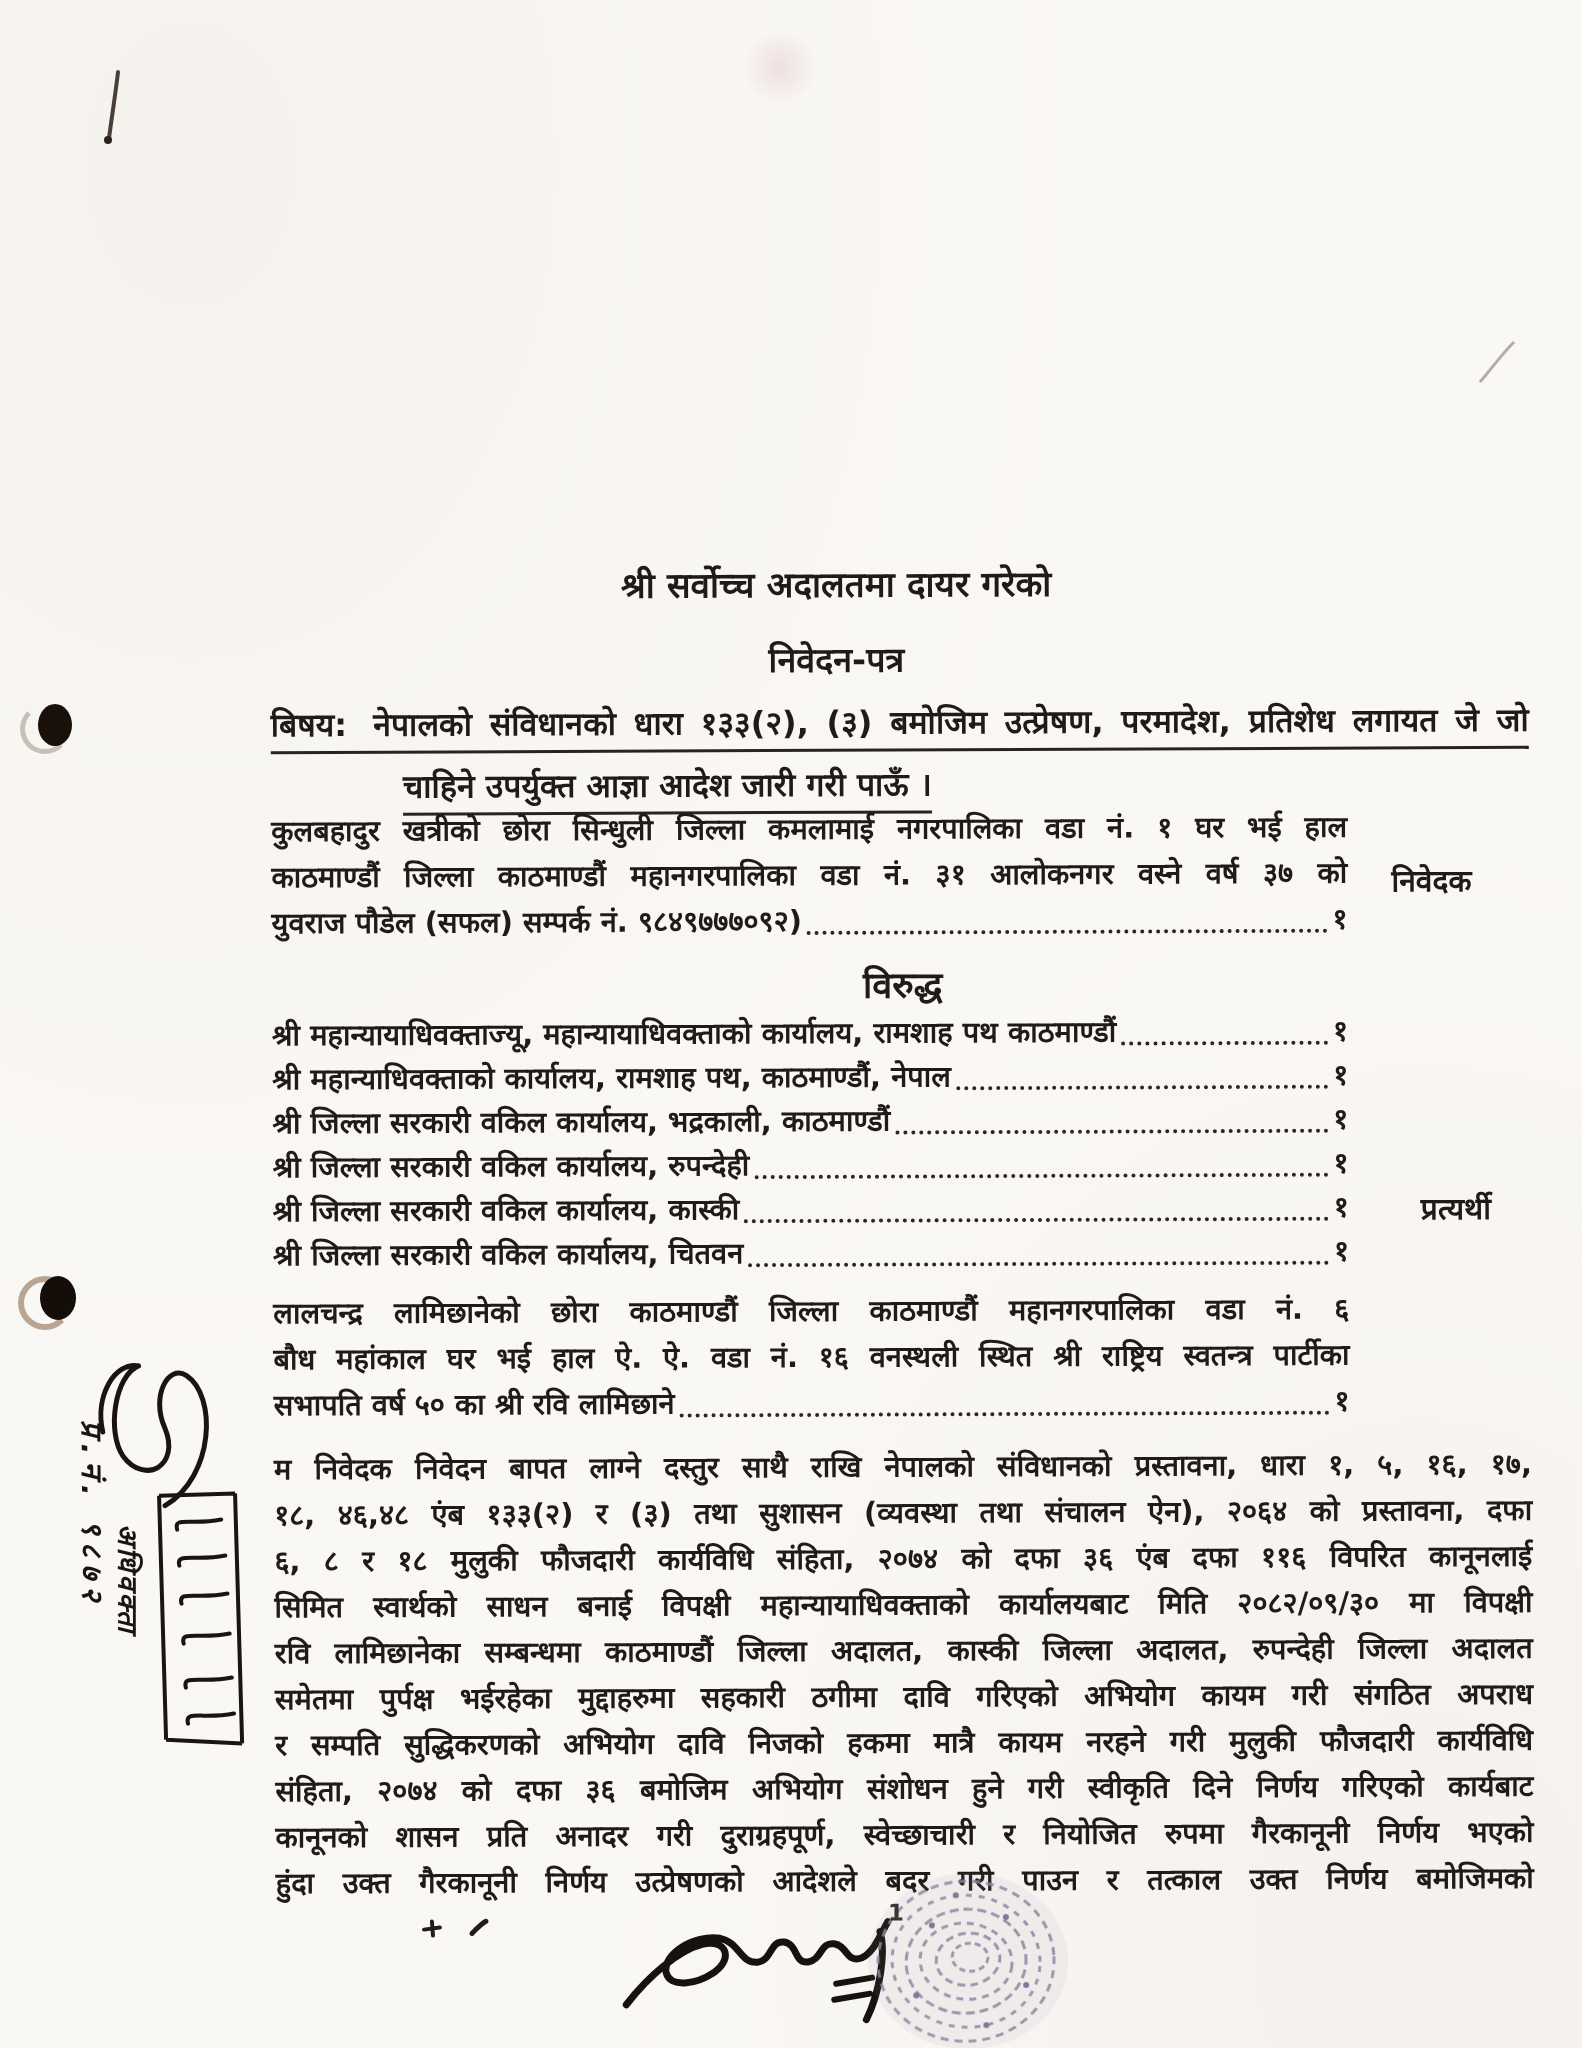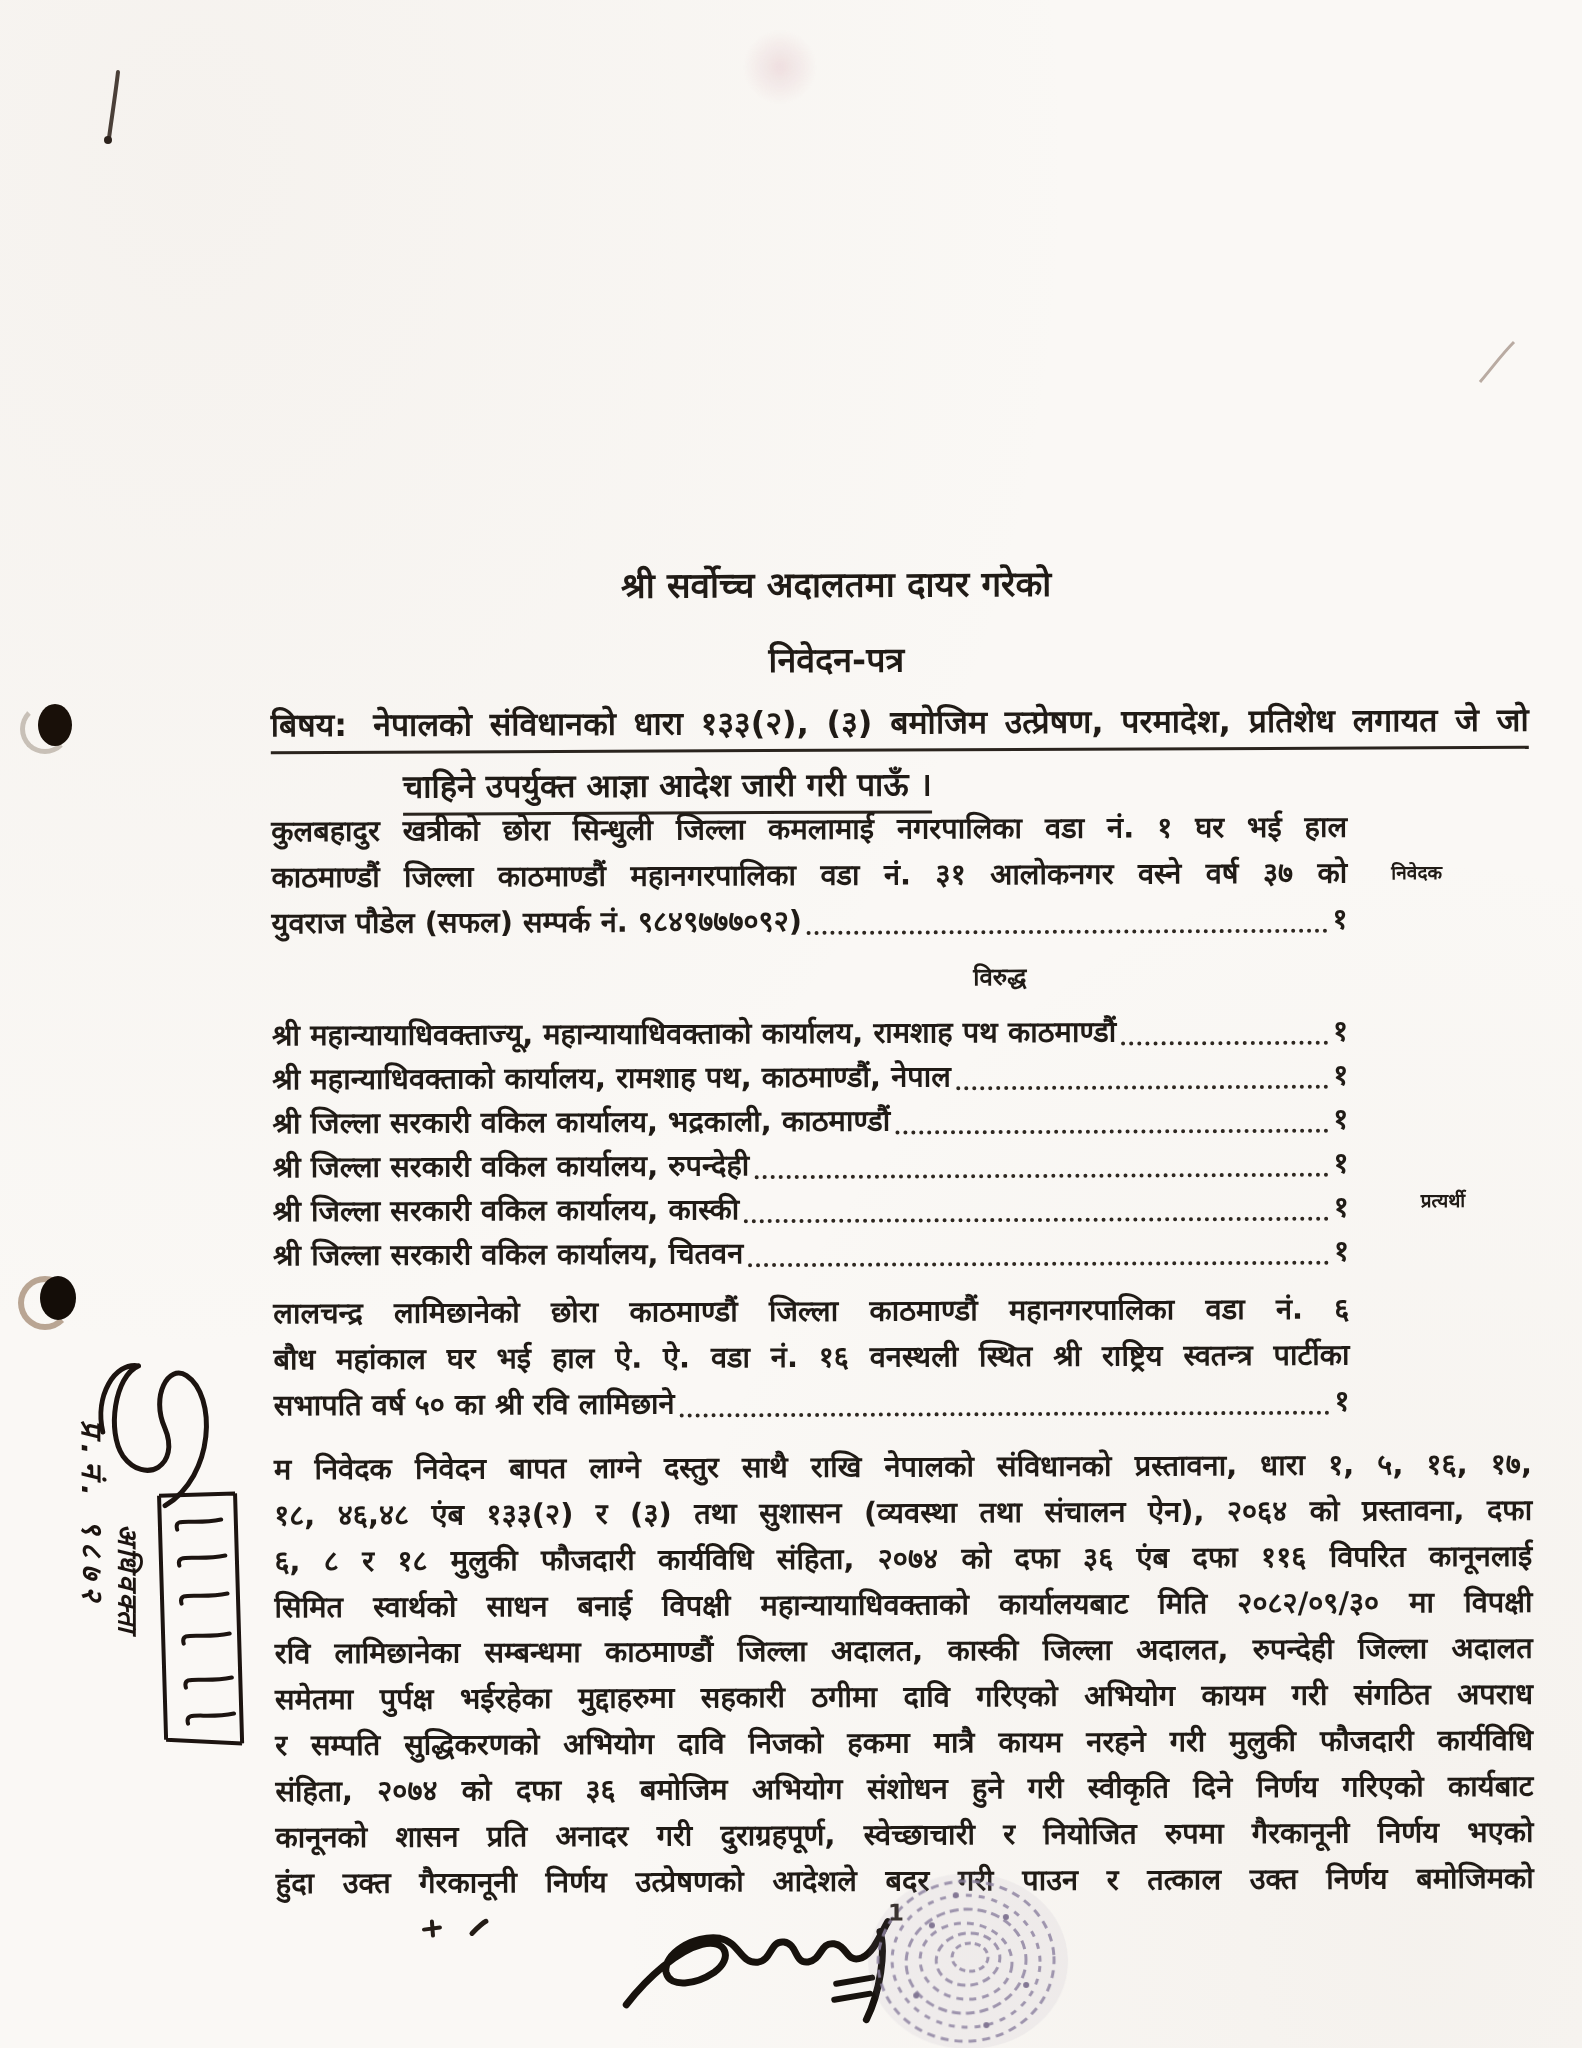--- a/index.html
+++ b/index.html
@@ -28,22 +28,22 @@
          border-bottom:3px solid #2a241e;padding-bottom:6px;}
   
   .block{position:absolute;font-size:29px;font-weight:700;line-height:46px;}
   .narrow{left:272px;width:1076px;}
   .wide{left:272px;width:1258px;}
   .jline{text-align:justify;text-align-last:justify;height:46px;overflow:visible;white-space:nowrap;}
   .dotrow{display:flex;align-items:flex-end;height:46px;}
   .dotrow .txt{white-space:nowrap;}
   .dotrow .num{white-space:nowrap;}
   .leader{flex:1 1 auto;min-width:24px;border-bottom:4px dotted #2e2720;margin:0 5px;transform:translateY(-9px);}
-  .versus{position:absolute;left:895px;top:960px;width:210px;text-align:center;font-size:24px;font-weight:700;}
-  .rolelabel{position:absolute;font-size:19px;font-weight:700;}
+  .versus{position:absolute;left:863px;top:960px;width:210px;text-align:left;font-size:36px;font-weight:700;}
+  .rolelabel{position:absolute;font-size:30px;font-weight:700;}
   .list .dotrow{height:44px;}
   
   .hole{position:absolute;}
   .hole .ring{position:absolute;border-radius:50%;}
   
   .sig{position:absolute;left:608px;top:1892px;}
   .fp{position:absolute;left:842px;top:1866px;filter:blur(.5px);opacity:.85;}
   .pagenum{position:absolute;left:884px;top:1900px;font-size:23px;font-weight:700;color:#3a3330;}
   
   .penmark{position:absolute;left:98px;top:68px;}

